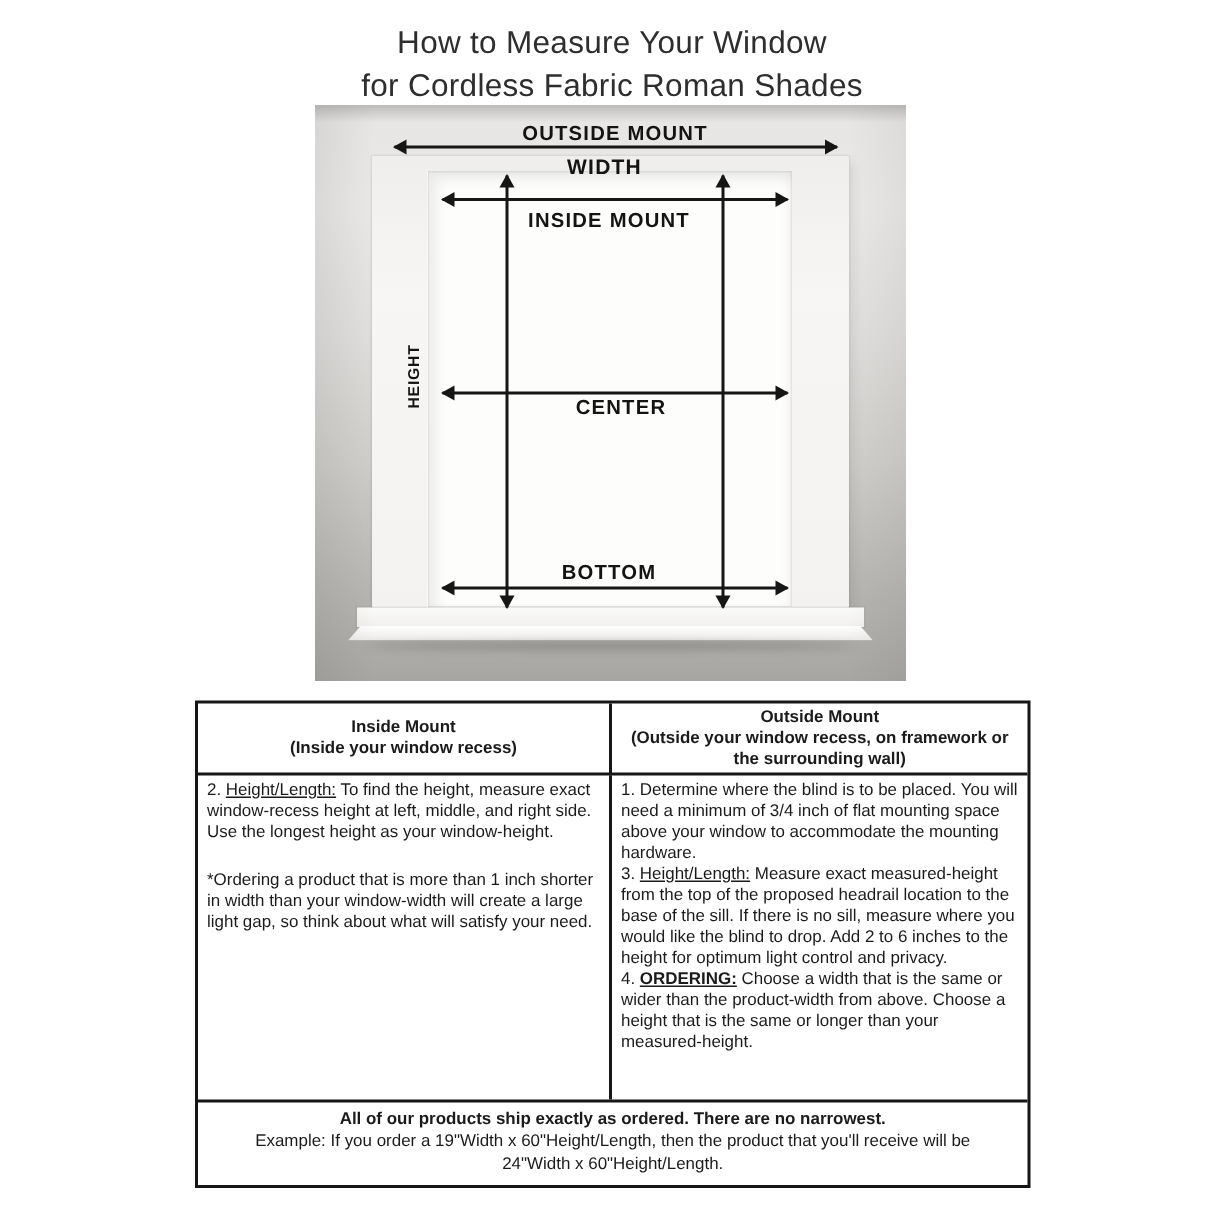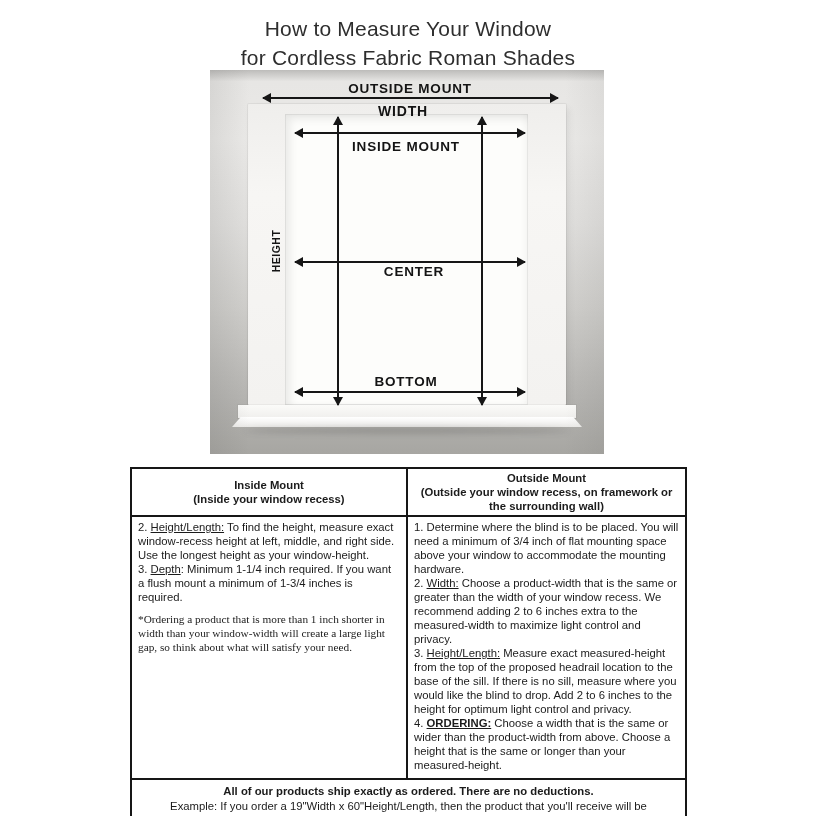--- a/index.html
+++ b/index.html
@@ -107,21 +107,21 @@
   }
   .th {
     border-bottom:2px solid #161616;
     display:flex; flex-direction:column; justify-content:center; align-items:center;
     text-align:center; font-weight:bold; min-height:44px; padding:2px 6px;
   }
   .th.left, .td.left { border-right:2px solid #161616; }
   .td { padding:3px 6px 6px 6px; min-height:216px; }
   .instr span.u { text-decoration:underline; }
   .instr span.b { font-weight:bold; }
-  .note { margin-top:8px;font-family:Liberation Serif, serif; }
+  .note { margin-top:18px; }
   .tfoot {
     grid-column:1 / -1; border-top:2px solid #161616;
     text-align:center; padding:4px 8px 6px 8px; line-height:15px;
   }
   .tfoot .bold-line { font-weight:bold; }
 </style>
 </head>
 <body>
 
 <div class="title">
@@ -157,31 +157,29 @@
     <div>(Inside your window recess)</div>
   </div>
   <div class="th">
     <div>Outside Mount</div>
     <div>(Outside your window recess, on framework or the surrounding wall)</div>
   </div>
 
   <div class="td left">
     <div>
         <div class="instr"><span>2. </span><span class="u">Height/Length:</span><span> To find the height, measure exact window-recess height at left, middle, and right side. Use the longest height as your window-height.</span></div>
-        <div class="instr"><span>3. </span><span class="u">Depth</span><span>: Minimum 1-1/4 inch required. If you want a flush mount a minimum of 1-3/4 inches is required.</span></div>
       </div>
     <div class="note">*Ordering a product that is more than 1 inch shorter in width than your window-width will create a large light gap, so think about what will satisfy your need.</div>
   </div>
   <div class="td">
     <div>
         <div class="instr"><span>1. Determine where the blind is to be placed. You will need a minimum of 3/4 inch of flat mounting space above your window to accommodate the mounting hardware.</span></div>
-        <div class="instr"><span>2. </span><span class="u">Width:</span><span> Choose a product-width that is the same or greater than the width of your window recess. We recommend adding 2 to 6 inches extra to the measured-width to maximize light control and privacy.</span></div>
         <div class="instr"><span>3. </span><span class="u">Height/Length:</span><span> Measure exact measured-height from the top of the proposed headrail location to the base of the sill. If there is no sill, measure where you would like the blind to drop. Add 2 to 6 inches to the height for optimum light control and privacy.</span></div>
         <div class="instr"><span>4. </span><span class="u b">ORDERING:</span><span> Choose a width that is the same or wider than the product-width from above. Choose a height that is the same or longer than your measured-height.</span></div>
       </div>
   </div>
 
   <div class="tfoot">
-    <div class="bold-line">All of our products ship exactly as ordered. There are no deductions.</div>
+    <div class="bold-line">All of our products ship exactly as ordered. There are no narrowest.</div>
     <div>Example: If you order a 19"Width x 60"Height/Length, then the product that you'll receive will be</div>
     <div>24"Width x 60"Height/Length.</div>
   </div>
 </div>
 
 </body></html>

